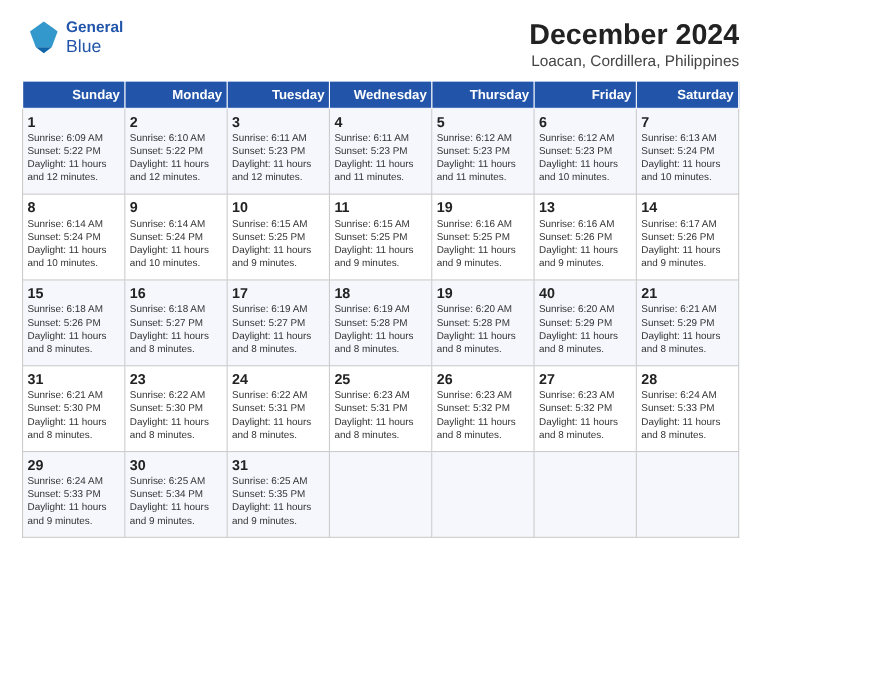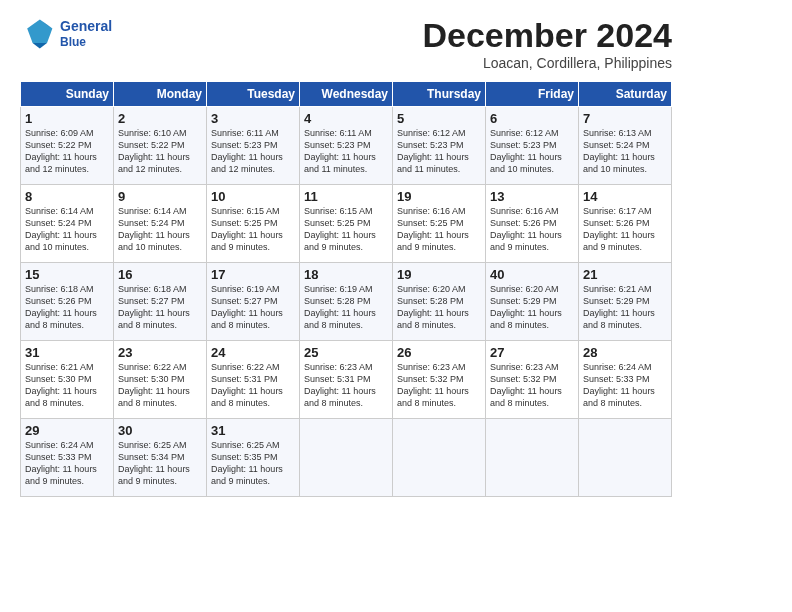--- a/index.html
+++ b/index.html
@@ -26,21 +26,21 @@
       gap: 4px;
     }
     .logo-icon {
       width: 36px;
       height: 36px;
     }
     .title-block {
       text-align: right;
     }
     .month-title {
-      font-size: 34px;
+      font-size: 26px;
       font-weight: bold;
       color: #222;
     }
     .location {
       font-size: 14px;
       color: #444;
     }
     table {
       width: 100%;
       border-collapse: collapse;
@@ -91,21 +91,21 @@
 <div class="page">
   <div class="header">
     <div class="logo">
       <svg class="logo-icon" viewBox="0 0 40 40">
         <polygon points="22,4 36,14 30,30 14,30 8,14" fill="#3399cc"></polygon>
         <polygon points="22,4 36,14 30,10" fill="#1166aa"></polygon>
         <polygon points="14,30 30,30 22,36" fill="#1166aa"></polygon>
       </svg>
       <div>
         <div style="font-size:14px;font-weight:bold;color:#2255aa;line-height:1.2">General</div>
-        <div style="font-size:12px;font-weight:bold;color:#2255aa;line-height:1.2">Blue</div>
+        <div style="font-size:16px;font-weight:normal;color:#2255aa;line-height:1.2">Blue</div>
       </div>
     </div>
     <div class="title-block">
       <div class="month-title">December 2024</div>
       <div class="location">Loacan, Cordillera, Philippines</div>
     </div>
   </div>
 
   <table>
     <thead>

